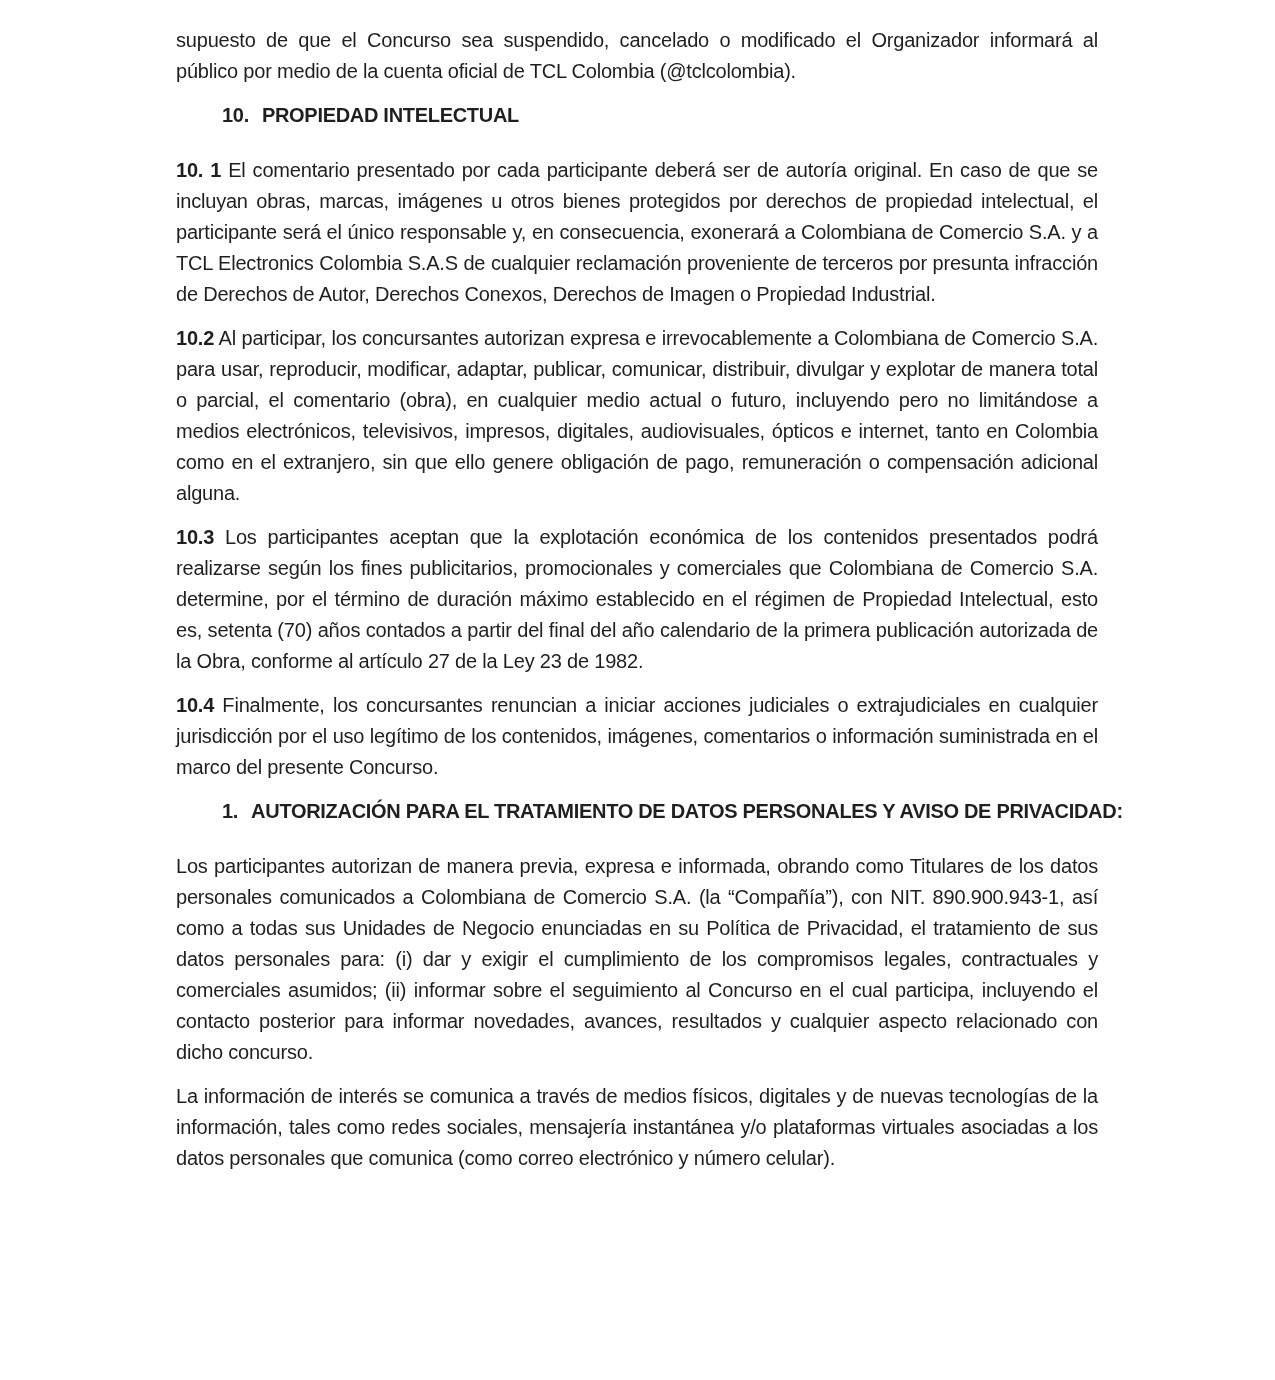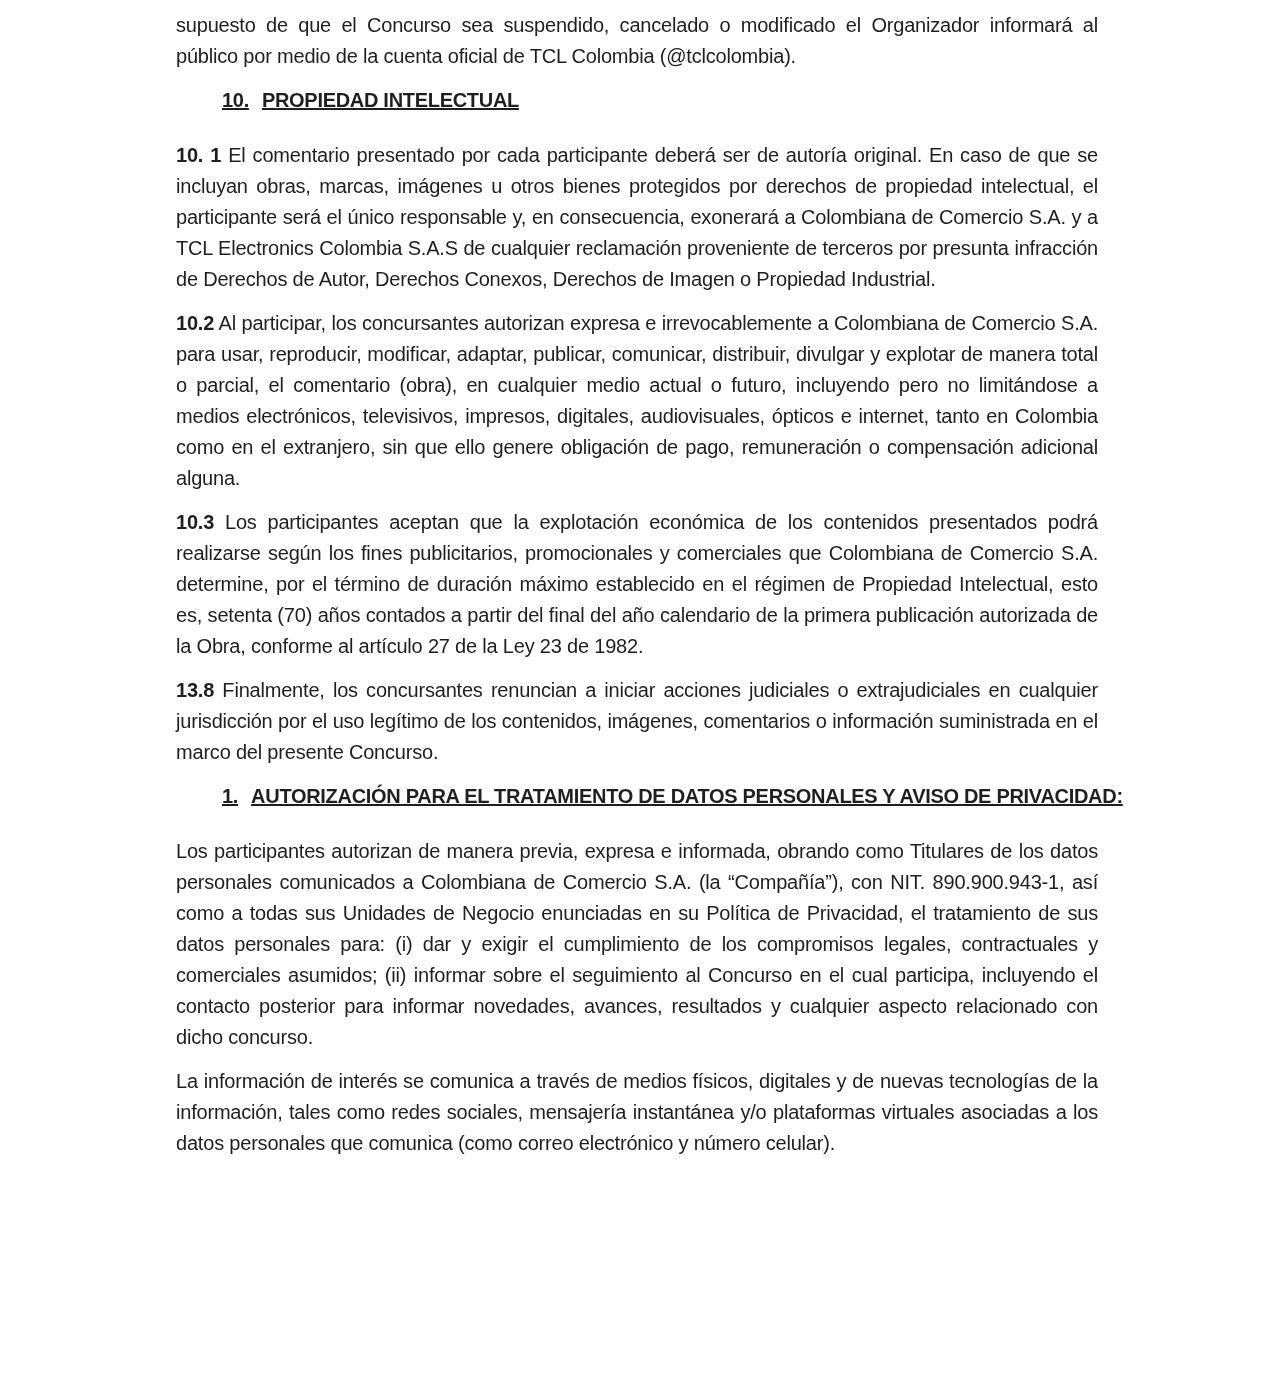--- a/index.html
+++ b/index.html
@@ -13,53 +13,53 @@
     overflow: hidden;
     font-family: "Liberation Sans", sans-serif;
     color: #1f1f1f;
   }
   .page {
     box-sizing: border-box;
     width: 1275px;
     height: 1148px;
     padding: 10px 177px 12px 176px;
     background: #ffffff;
+    margin-top: 15px;
   }
   p.paragraph {
     margin: 0 0 13px 0;
     text-align: justify;
     font-size: 20px;
     line-height: 31px;
     letter-spacing: -0.2px;
   }
   h2.heading {
     margin: 12px 0 24px 0;
     padding-left: 46px;
     font-size: 20px;
     line-height: 31px;
     font-weight: bold;
     letter-spacing: -0.3px;
     white-space: nowrap;
-    text-decoration: underline;
   }
   .num {
     font-weight: bold;
   }
   h2.heading .num {
     margin-right: 13px;
   }
 </style>
 </head>
 <body>
 
 <main class="page">
   <div id="doc">
       <p class="paragraph"><span>supuesto de que el Concurso sea suspendido, cancelado o modificado el Organizador informará al público por medio de la cuenta oficial de TCL Colombia (@tclcolombia).</span></p>
       <h2 class="heading"><span class="num">10.</span><span>PROPIEDAD INTELECTUAL</span></h2>
       <p class="paragraph"><span class="num">10. 1</span><span> El comentario presentado por cada participante deberá ser de autoría original. En caso de que se incluyan obras, marcas, imágenes u otros bienes protegidos por derechos de propiedad intelectual, el participante será el único responsable y, en consecuencia, exonerará a Colombiana de Comercio S.A. y a TCL Electronics Colombia S.A.S de cualquier reclamación proveniente de terceros por presunta infracción de Derechos de Autor, Derechos Conexos, Derechos de Imagen o Propiedad Industrial.</span></p>
       <p class="paragraph"><span class="num">10.2</span><span> Al participar, los concursantes autorizan expresa e irrevocablemente a Colombiana de Comercio S.A. para usar, reproducir, modificar, adaptar, publicar, comunicar, distribuir, divulgar y explotar de manera total o parcial, el comentario (obra), en cualquier medio actual o futuro, incluyendo pero no limitándose a medios electrónicos, televisivos, impresos, digitales, audiovisuales, ópticos e internet, tanto en Colombia como en el extranjero, sin que ello genere obligación de pago, remuneración o compensación adicional alguna.</span></p>
       <p class="paragraph"><span class="num">10.3</span><span> Los participantes aceptan que la explotación económica de los contenidos presentados podrá realizarse según los fines publicitarios, promocionales y comerciales que Colombiana de Comercio S.A. determine, por el término de duración máximo establecido en el régimen de Propiedad Intelectual, esto es, setenta (70) años contados a partir del final del año calendario de la primera publicación autorizada de la Obra, conforme al artículo 27 de la Ley 23 de 1982.</span></p>
-      <p class="paragraph"><span class="num">13.8</span><span> Finalmente, los concursantes renuncian a iniciar acciones judiciales o extrajudiciales en cualquier jurisdicción por el uso legítimo de los contenidos, imágenes, comentarios o información suministrada en el marco del presente Concurso.</span></p>
+      <p class="paragraph"><span class="num">10.4</span><span> Finalmente, los concursantes renuncian a iniciar acciones judiciales o extrajudiciales en cualquier jurisdicción por el uso legítimo de los contenidos, imágenes, comentarios o información suministrada en el marco del presente Concurso.</span></p>
       <h2 class="heading"><span class="num">1.</span><span>AUTORIZACIÓN PARA EL TRATAMIENTO DE DATOS PERSONALES Y AVISO DE PRIVACIDAD:</span></h2>
       <p class="paragraph"><span>Los participantes autorizan de manera previa, expresa e informada, obrando como Titulares de los datos personales comunicados a Colombiana de Comercio S.A. (la “Compañía”), con NIT. 890.900.943-1, así como a todas sus Unidades de Negocio enunciadas en su Política de Privacidad, el tratamiento de sus datos personales para: (i) dar y exigir el cumplimiento de los compromisos legales, contractuales y comerciales asumidos; (ii) informar sobre el seguimiento al Concurso en el cual participa, incluyendo el contacto posterior para informar novedades, avances, resultados y cualquier aspecto relacionado con dicho concurso.</span></p>
       <p class="paragraph"><span>La información de interés se comunica a través de medios físicos, digitales y de nuevas tecnologías de la información, tales como redes sociales, mensajería instantánea y/o plataformas virtuales asociadas a los datos personales que comunica (como correo electrónico y número celular).</span></p>
     </div>
 </main>
 
 </body></html>

